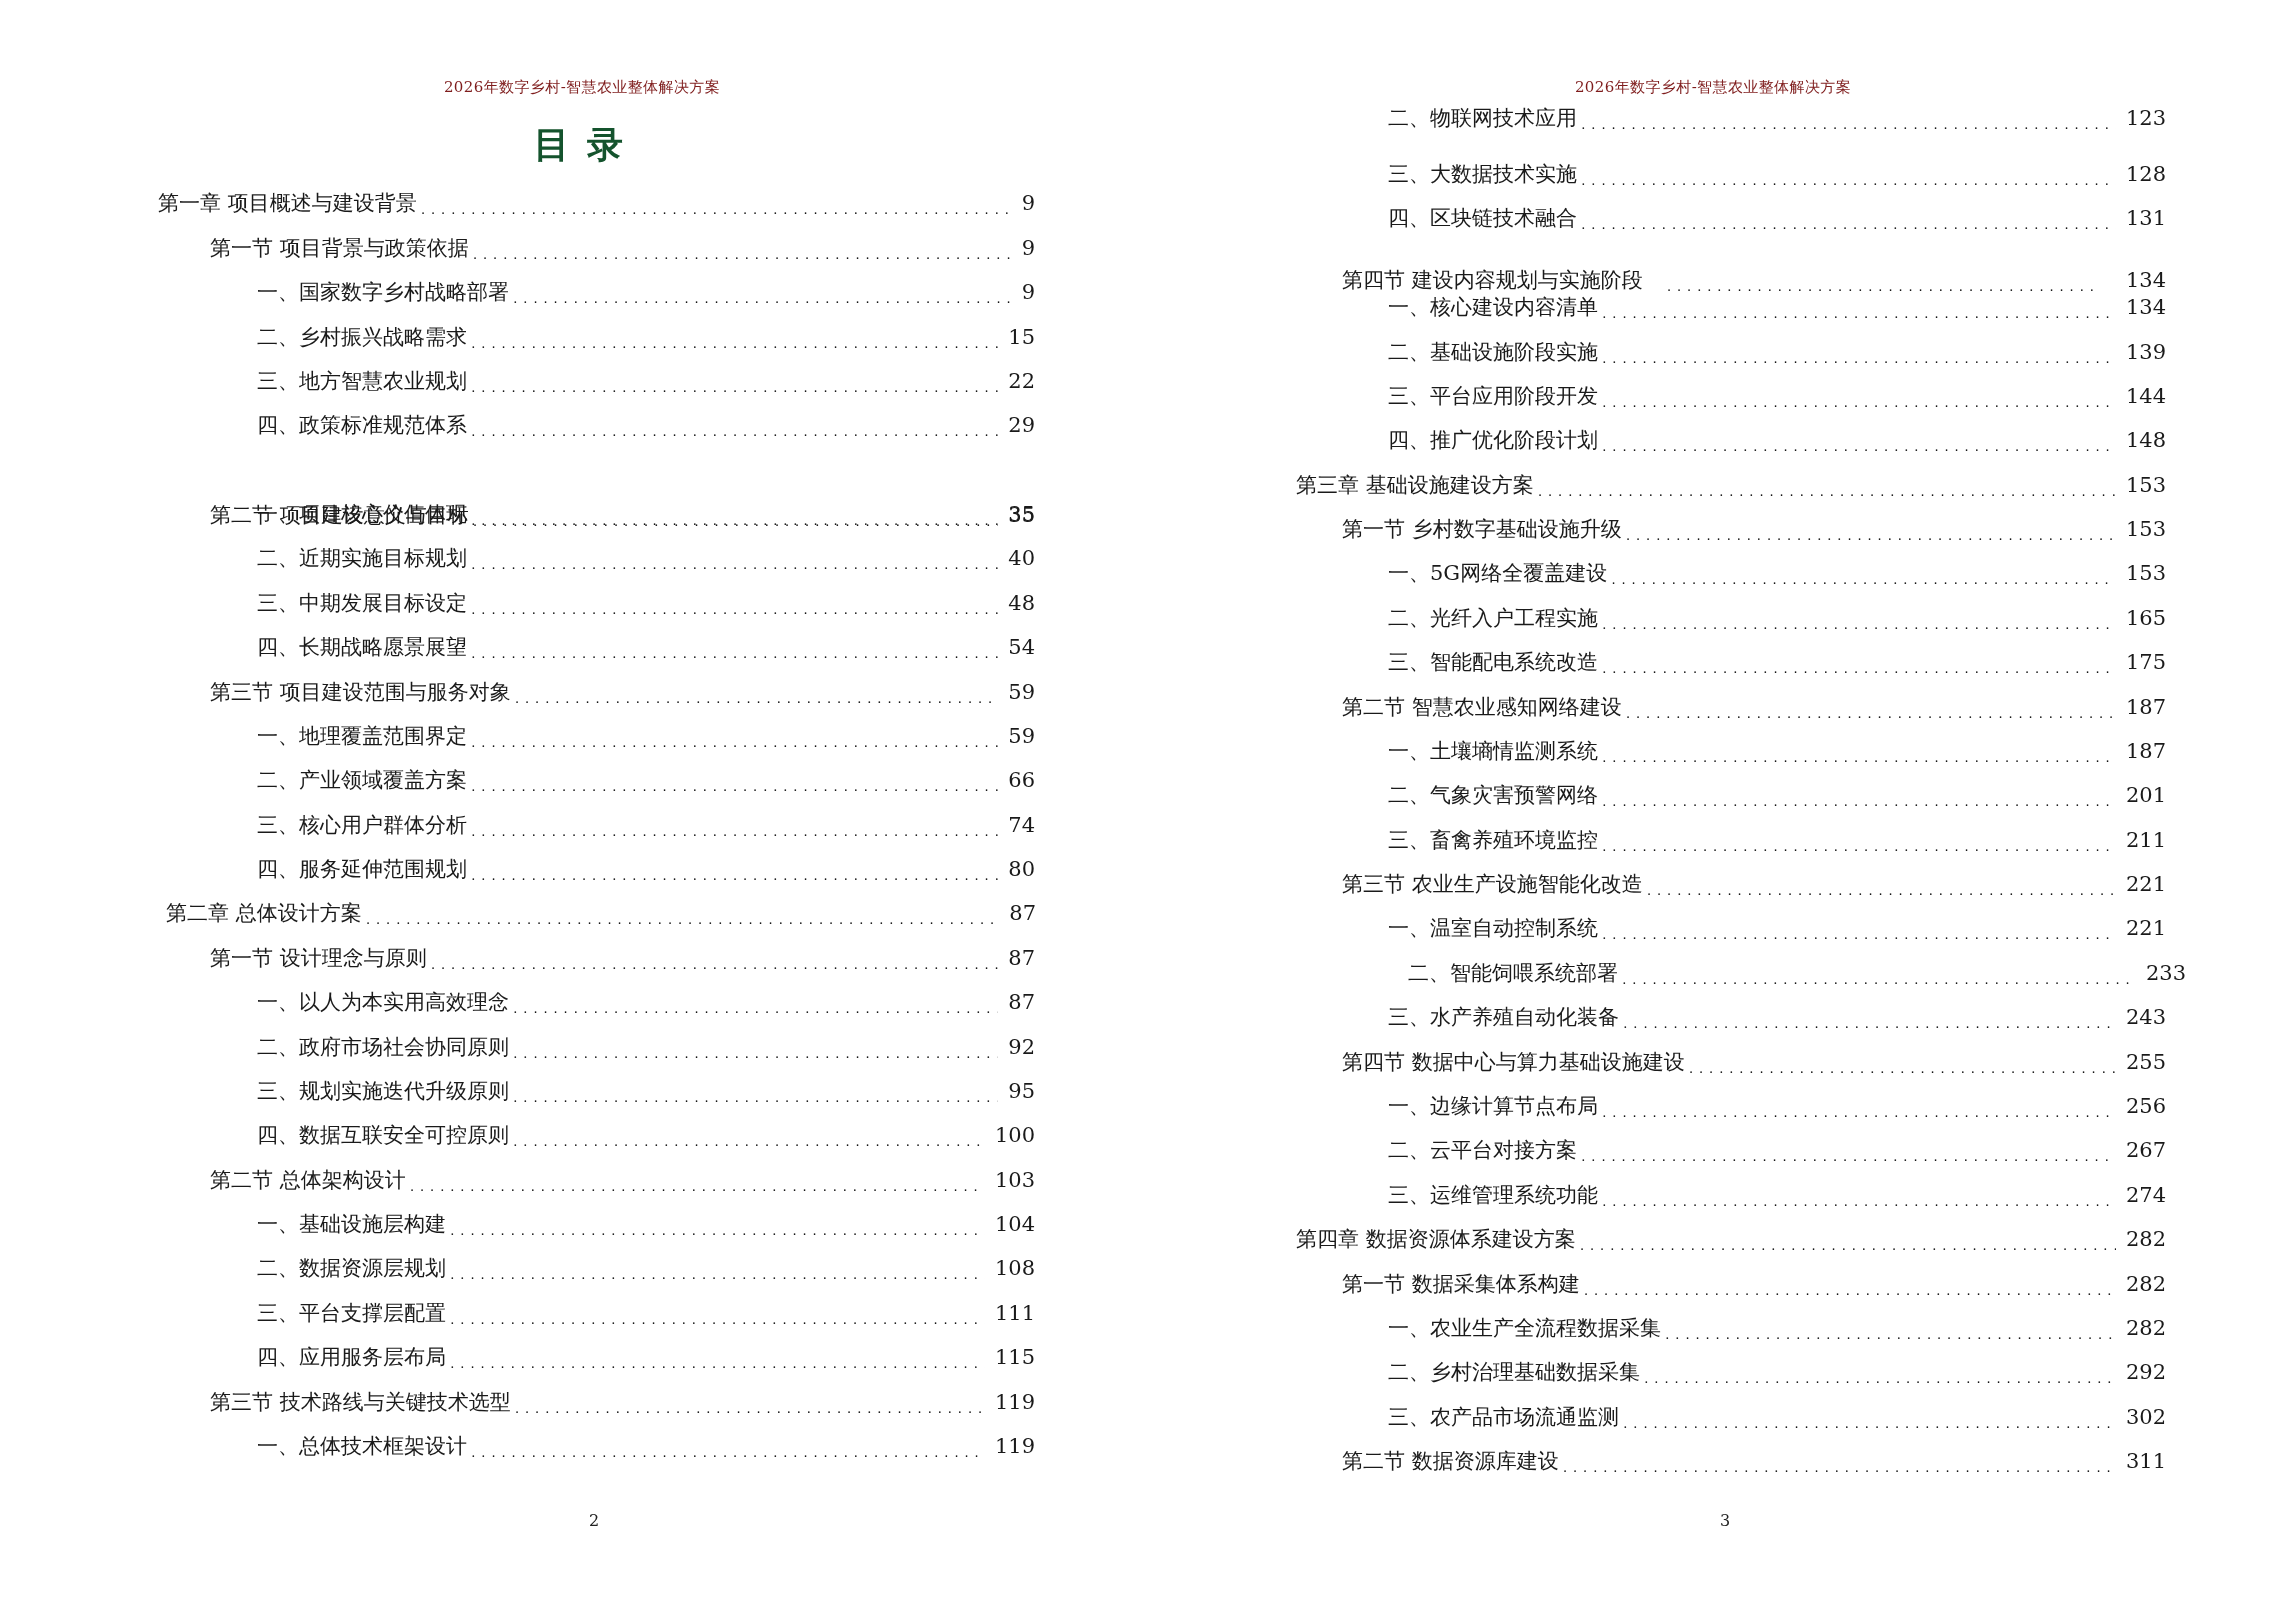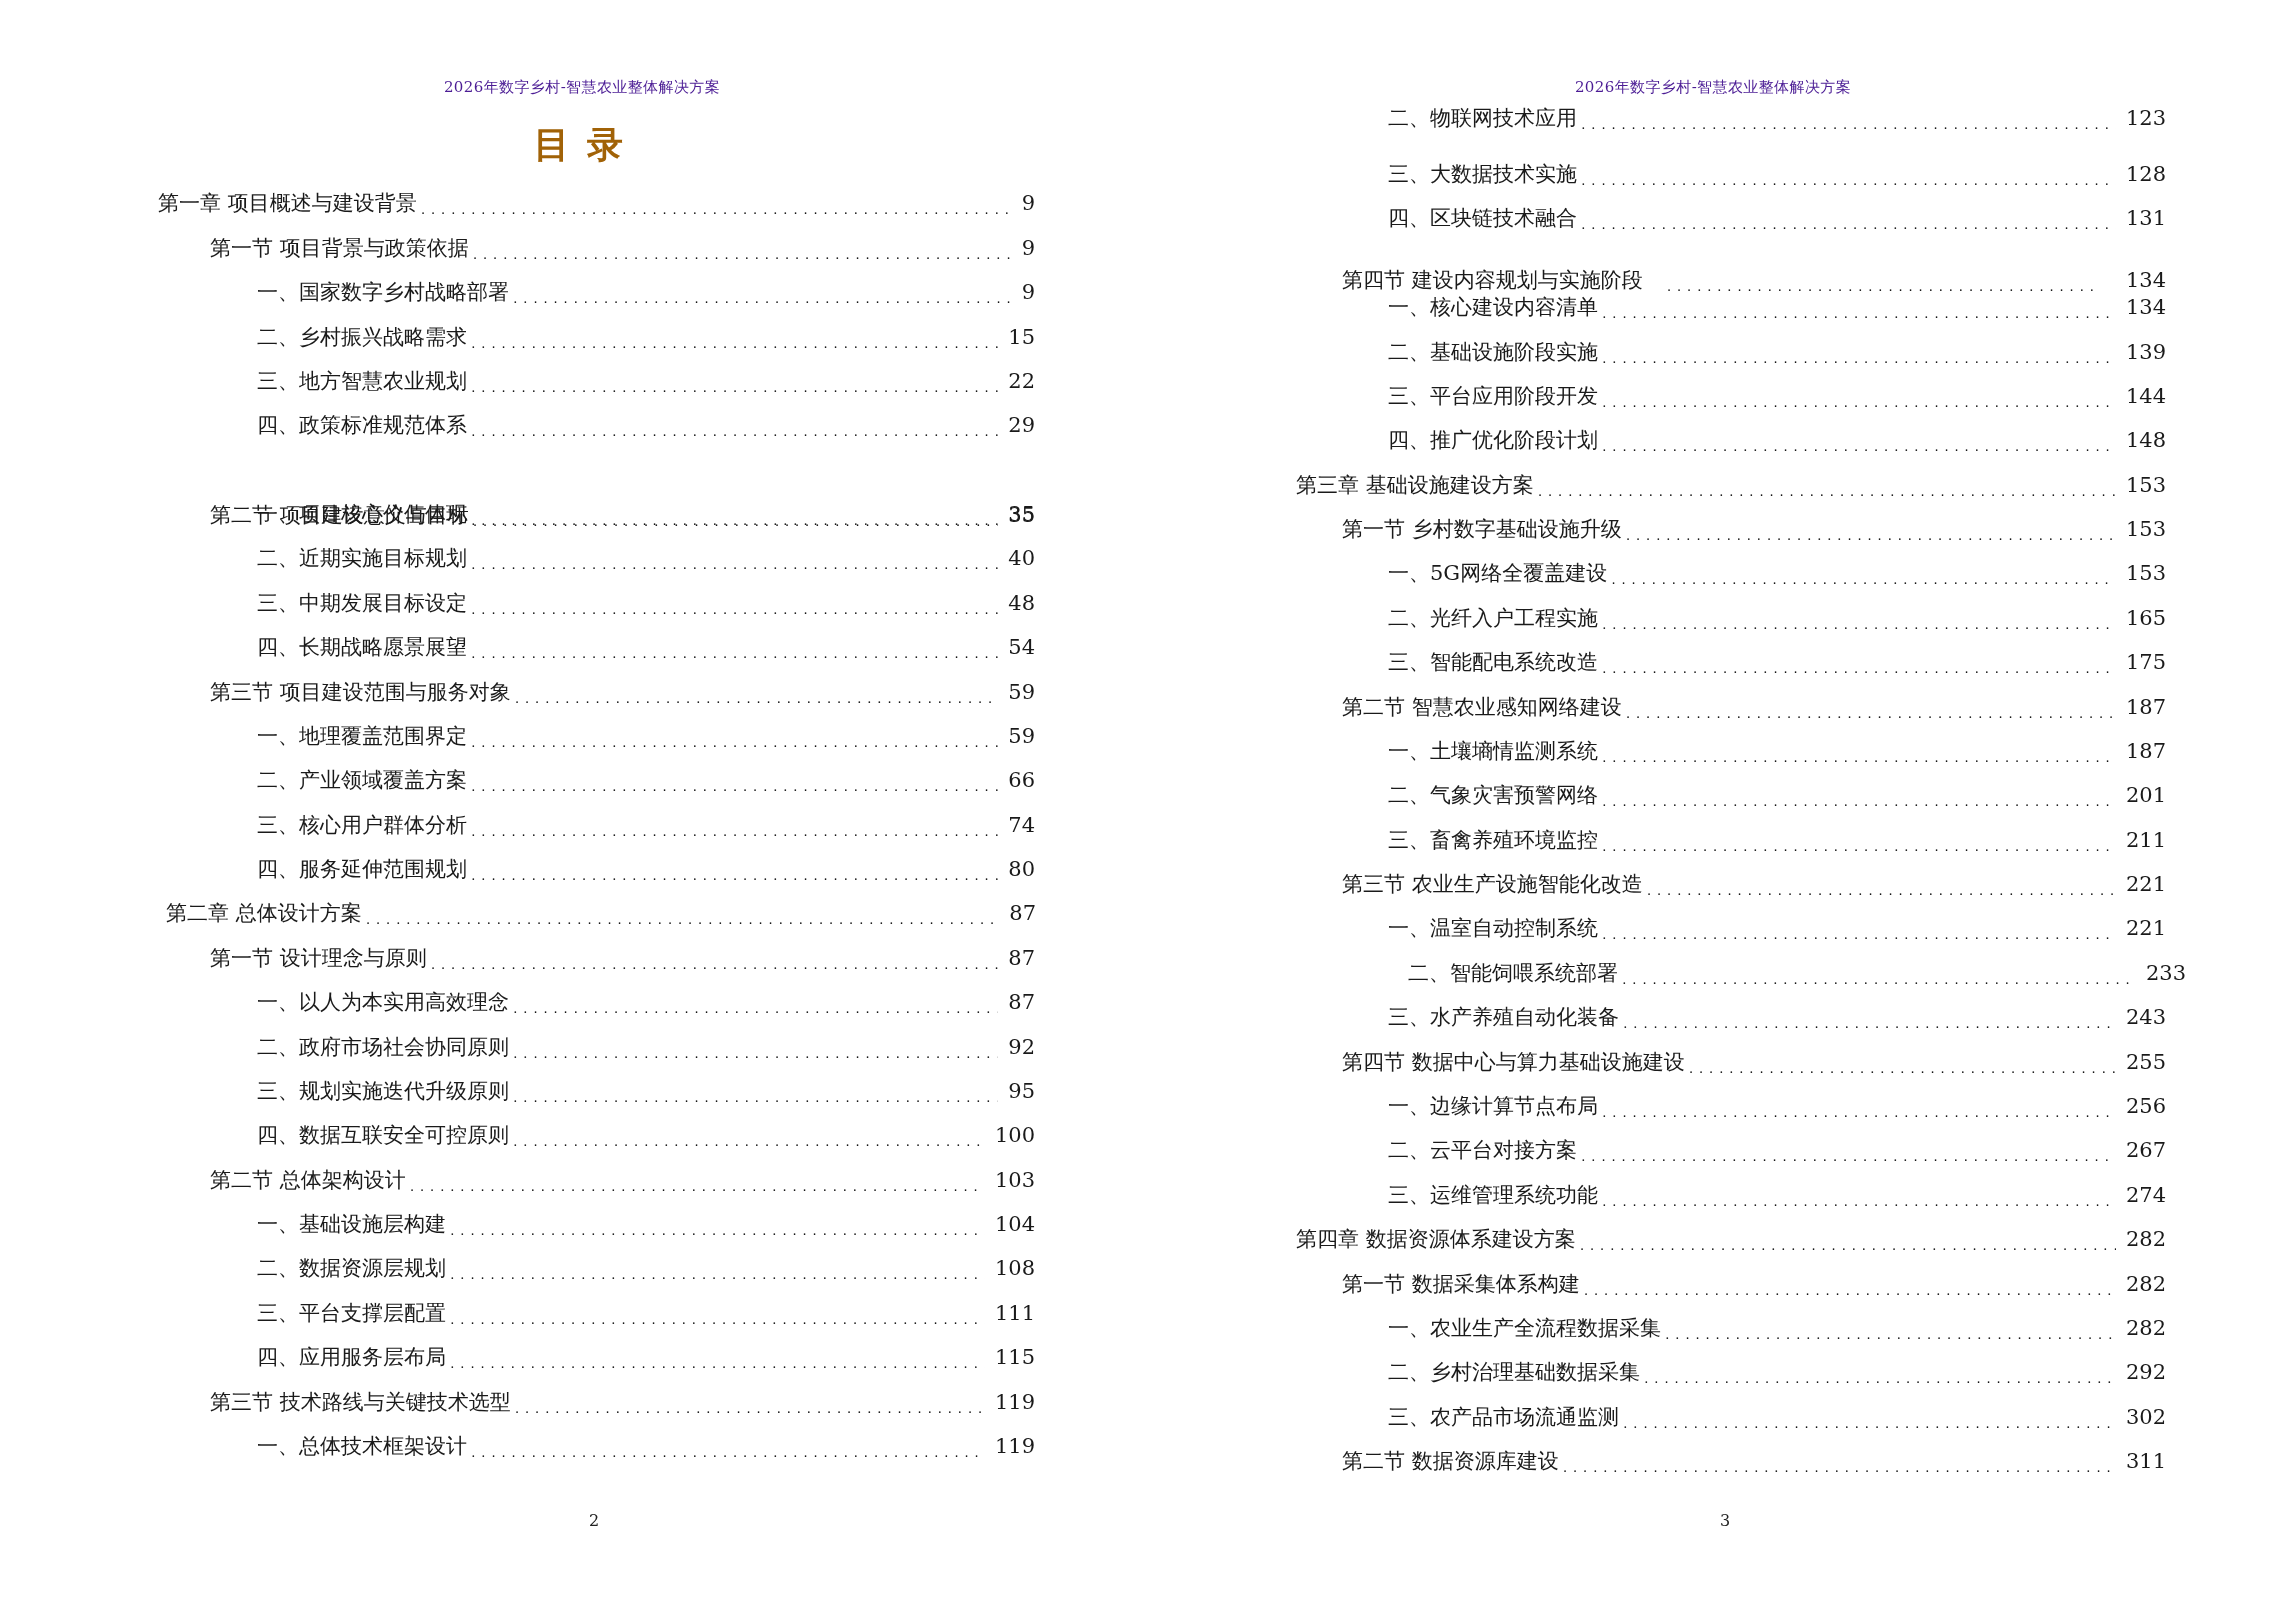--- a/index.html
+++ b/index.html
@@ -1,24 +1,24 @@
 <!DOCTYPE html>
 <html style="font-size:11.6px"><head>
 <meta charset="utf-8">
 <style>
   html, body { margin: 0; padding: 0; background: #ffffff; }
   body { width: 2284px; height: 1623px; position: relative; overflow: hidden;
          font-family: "DejaVu Serif", "Liberation Serif", serif; color: #1a1a1a; }
   .page { position: absolute; top: 0; height: 1623px; background: #ffffff; }
   #page-left { left: 0; width: 1142px; }
   #page-right { left: 1142px; width: 1142px; }
-  .running-header { position: absolute; top: 78px; font-size: 15px; color: #4c1d95;
+  .running-header { position: absolute; top: 78px; font-size: 15px; color: #7f1d1d;
                     white-space: nowrap; transform: translateX(-50%); letter-spacing: 0.4px; }
   .toc-title { position: absolute; top: 121px; font-size: 36px; font-weight: bold;
-               white-space: nowrap; transform: translateX(-50%); letter-spacing: 17.3px; color: #a16207; }
+               white-space: nowrap; transform: translateX(-50%); letter-spacing: 17.3px; color: #14532d; }
   .toc { position: absolute; margin: 0; padding: 0; list-style: none; }
   .toc-row { position: absolute; left: 0; height: 29px; display: flex; align-items: flex-end;
              font-size: 21px; line-height: 29px; white-space: nowrap; }
   .toc-label { flex: 0 0 auto; padding-right: 4.3px; }
   .toc-leader { flex: 1 1 auto; overflow: hidden; height: 29px; position: relative; }
   .toc-leader::after { content: ". . . . . . . . . . . . . . . . . . . . . . . . . . . . . . . . . . . . . . . . . . . . . . . . . . . . . . . . . . . . . . . . . . . . . . . . . . . . . . . . . . . . . . . . . . . . . . . . . . . . . . . . . . . . . . . . . . . . . . . . . . . . . . . . . . . . . . . . . . . . . . . . . . . . . . . . . . . . . . . . . . . . .";
                        position: absolute; left: 0; bottom: 0; font-size: 13px; line-height: 16px;
                        letter-spacing: 0.9px; white-space: nowrap; color: #111; }
   .toc-page { flex: 0 0 auto; padding-left: 10px; text-align: right; min-width: 14.5px; }
   .page-number { position: absolute; top: 1511px; font-size: 16px; transform: translateX(-50%); color: #222; }

